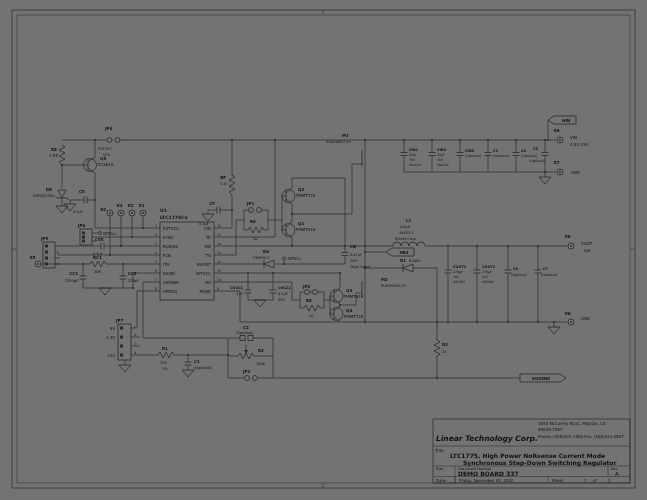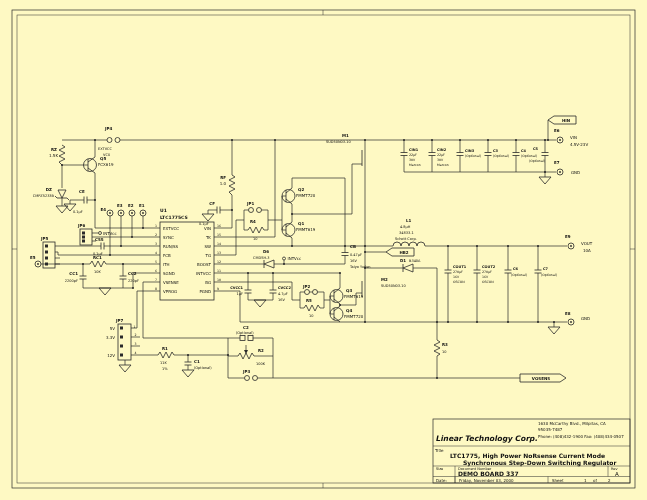--- a/index.html
+++ b/index.html
@@ -1,16 +1,16 @@
 <!DOCTYPE html>
 <html><head>
 <meta charset="utf-8">
 <style>
   html,body{margin:0;padding:0;background:#fff;}
-  .page{position:relative;width:647px;height:500px;background:#fef9c3;overflow:hidden;}
+  .page{position:relative;width:647px;height:500px;background:#737373;overflow:hidden;}
   svg{display:block;font-family:"DejaVu Sans",sans-serif;}
   .w{stroke:#2a2a2a;stroke-width:0.7;fill:none;}
   .thin{stroke:#2a2a2a;stroke-width:0.5;fill:none;}
   .sym{stroke:#2a2a2a;stroke-width:0.8;fill:none;}
   .fillb{fill:#2a2a2a;stroke:none;}
   text{fill:#111;}
   .t32{font-size:3.2px;}
   .t35{font-size:3.5px;}
   .t4{font-size:4px;}
   .t45{font-size:4.5px;}

